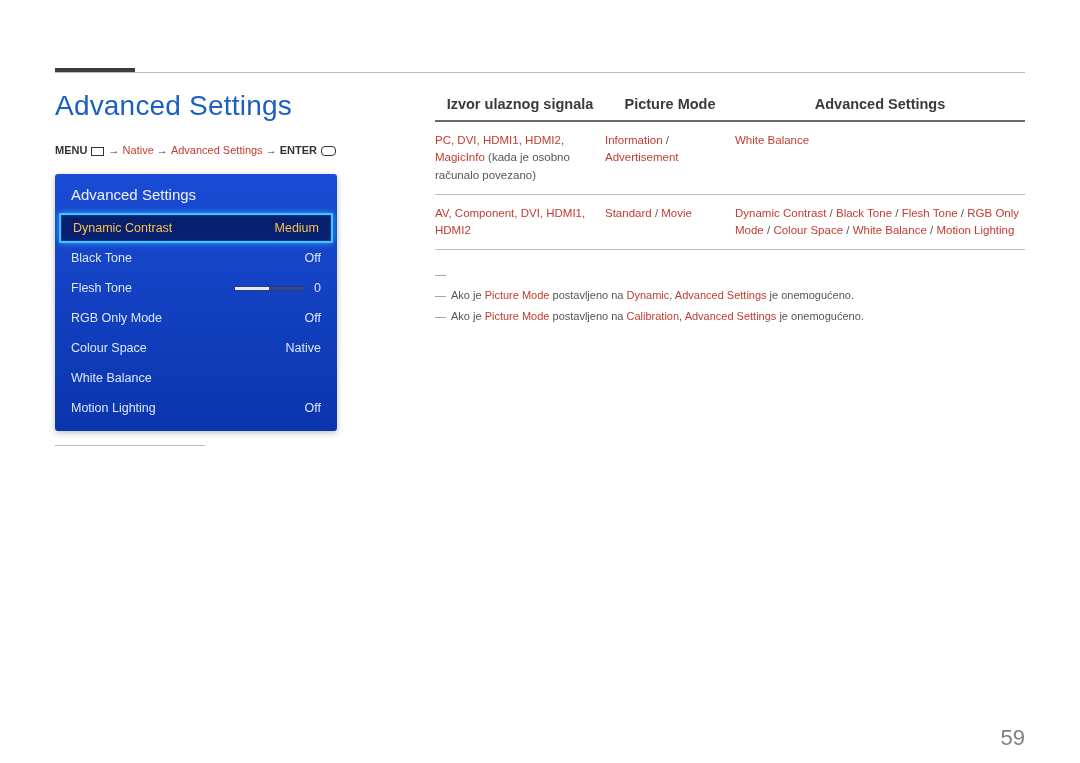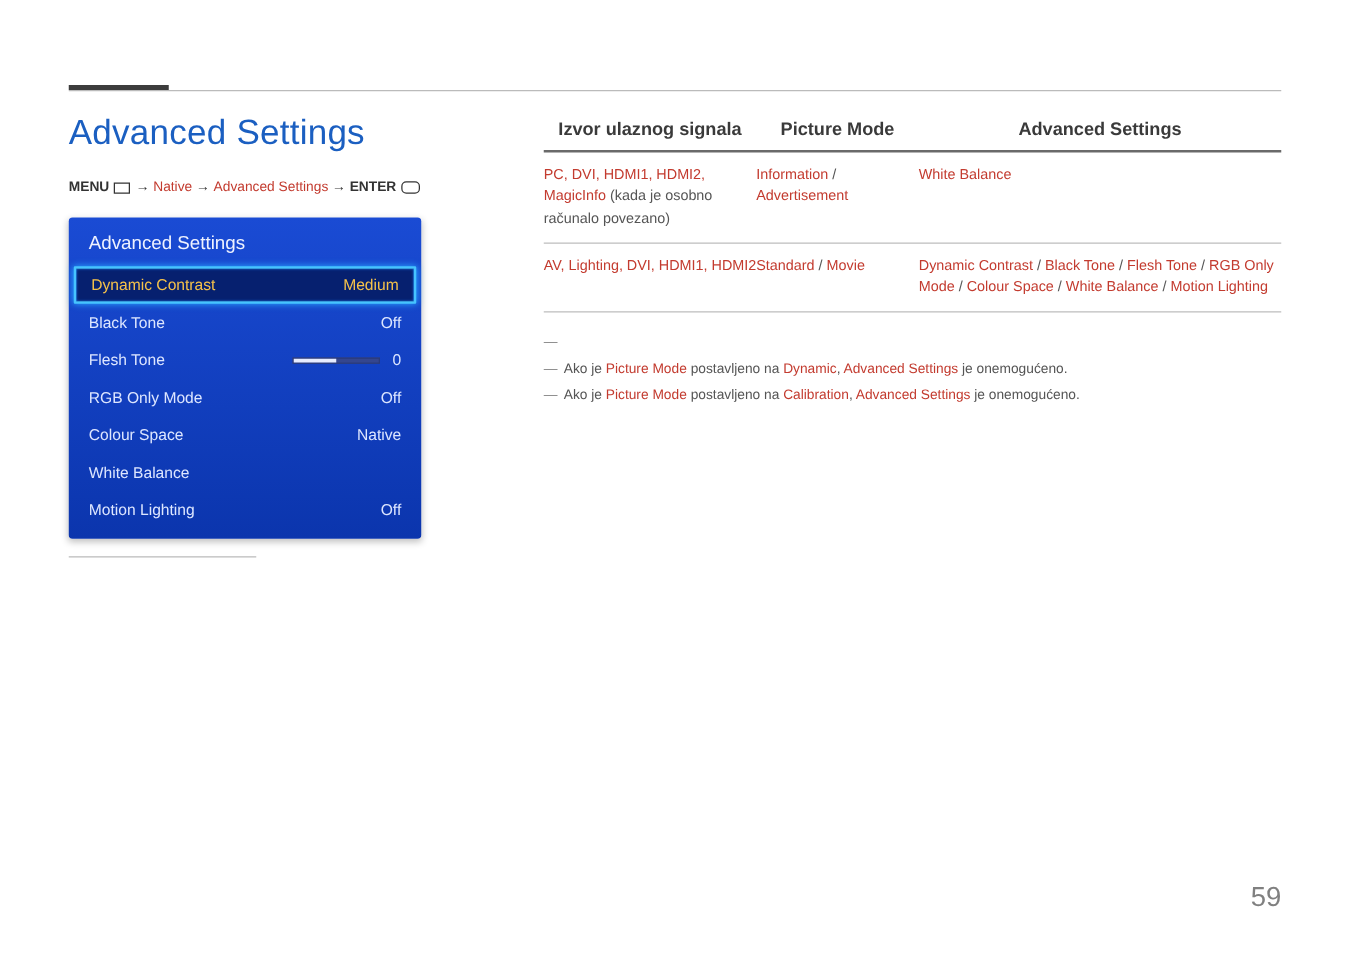--- a/index.html
+++ b/index.html
@@ -168,21 +168,21 @@
     display: inline-block;
     width: 16px;
     color: #888;
     flex-shrink: 0;
   }
   .notes .hl { color: #c33b2f; }
 
   .page-number {
     position: absolute;
     right: 55px;
-    bottom: 32px;
+    bottom: 12px;
     font-size: 22px;
     color: #808080;
   }
 </style>
 </head>
 <body>
 
 <div class="top-rule-accent"></div>
 <div class="top-rule"></div>
 
@@ -261,21 +261,21 @@
       </div>
       <div class="col3">
         <span class="red">White Balance</span>
       </div>
     </div>
 
     <div class="thin-rule"></div>
 
     <div class="tbl-row">
       <div class="col1">
-        <span class="red">AV, Lighting, DVI, HDMI1, HDMI2</span>
+        <span class="red">AV, Component, DVI, HDMI1, HDMI2</span>
       </div>
       <div class="col2">
         <span class="red">Standard</span><span class="plain"> / </span><span class="red">Movie</span>
       </div>
       <div class="col3">
         <span class="red">Dynamic Contrast</span><span class="plain"> / </span><span class="red">Black Tone</span><span class="plain"> / </span><span class="red">Flesh Tone</span><span class="plain"> / </span><span class="red">RGB Only Mode</span><span class="plain"> / </span><span class="red">Colour Space</span><span class="plain"> / </span><span class="red">White Balance</span><span class="plain"> / </span><span class="red">Motion Lighting</span>
       </div>
     </div>
 
     <div class="thin-rule"></div>

